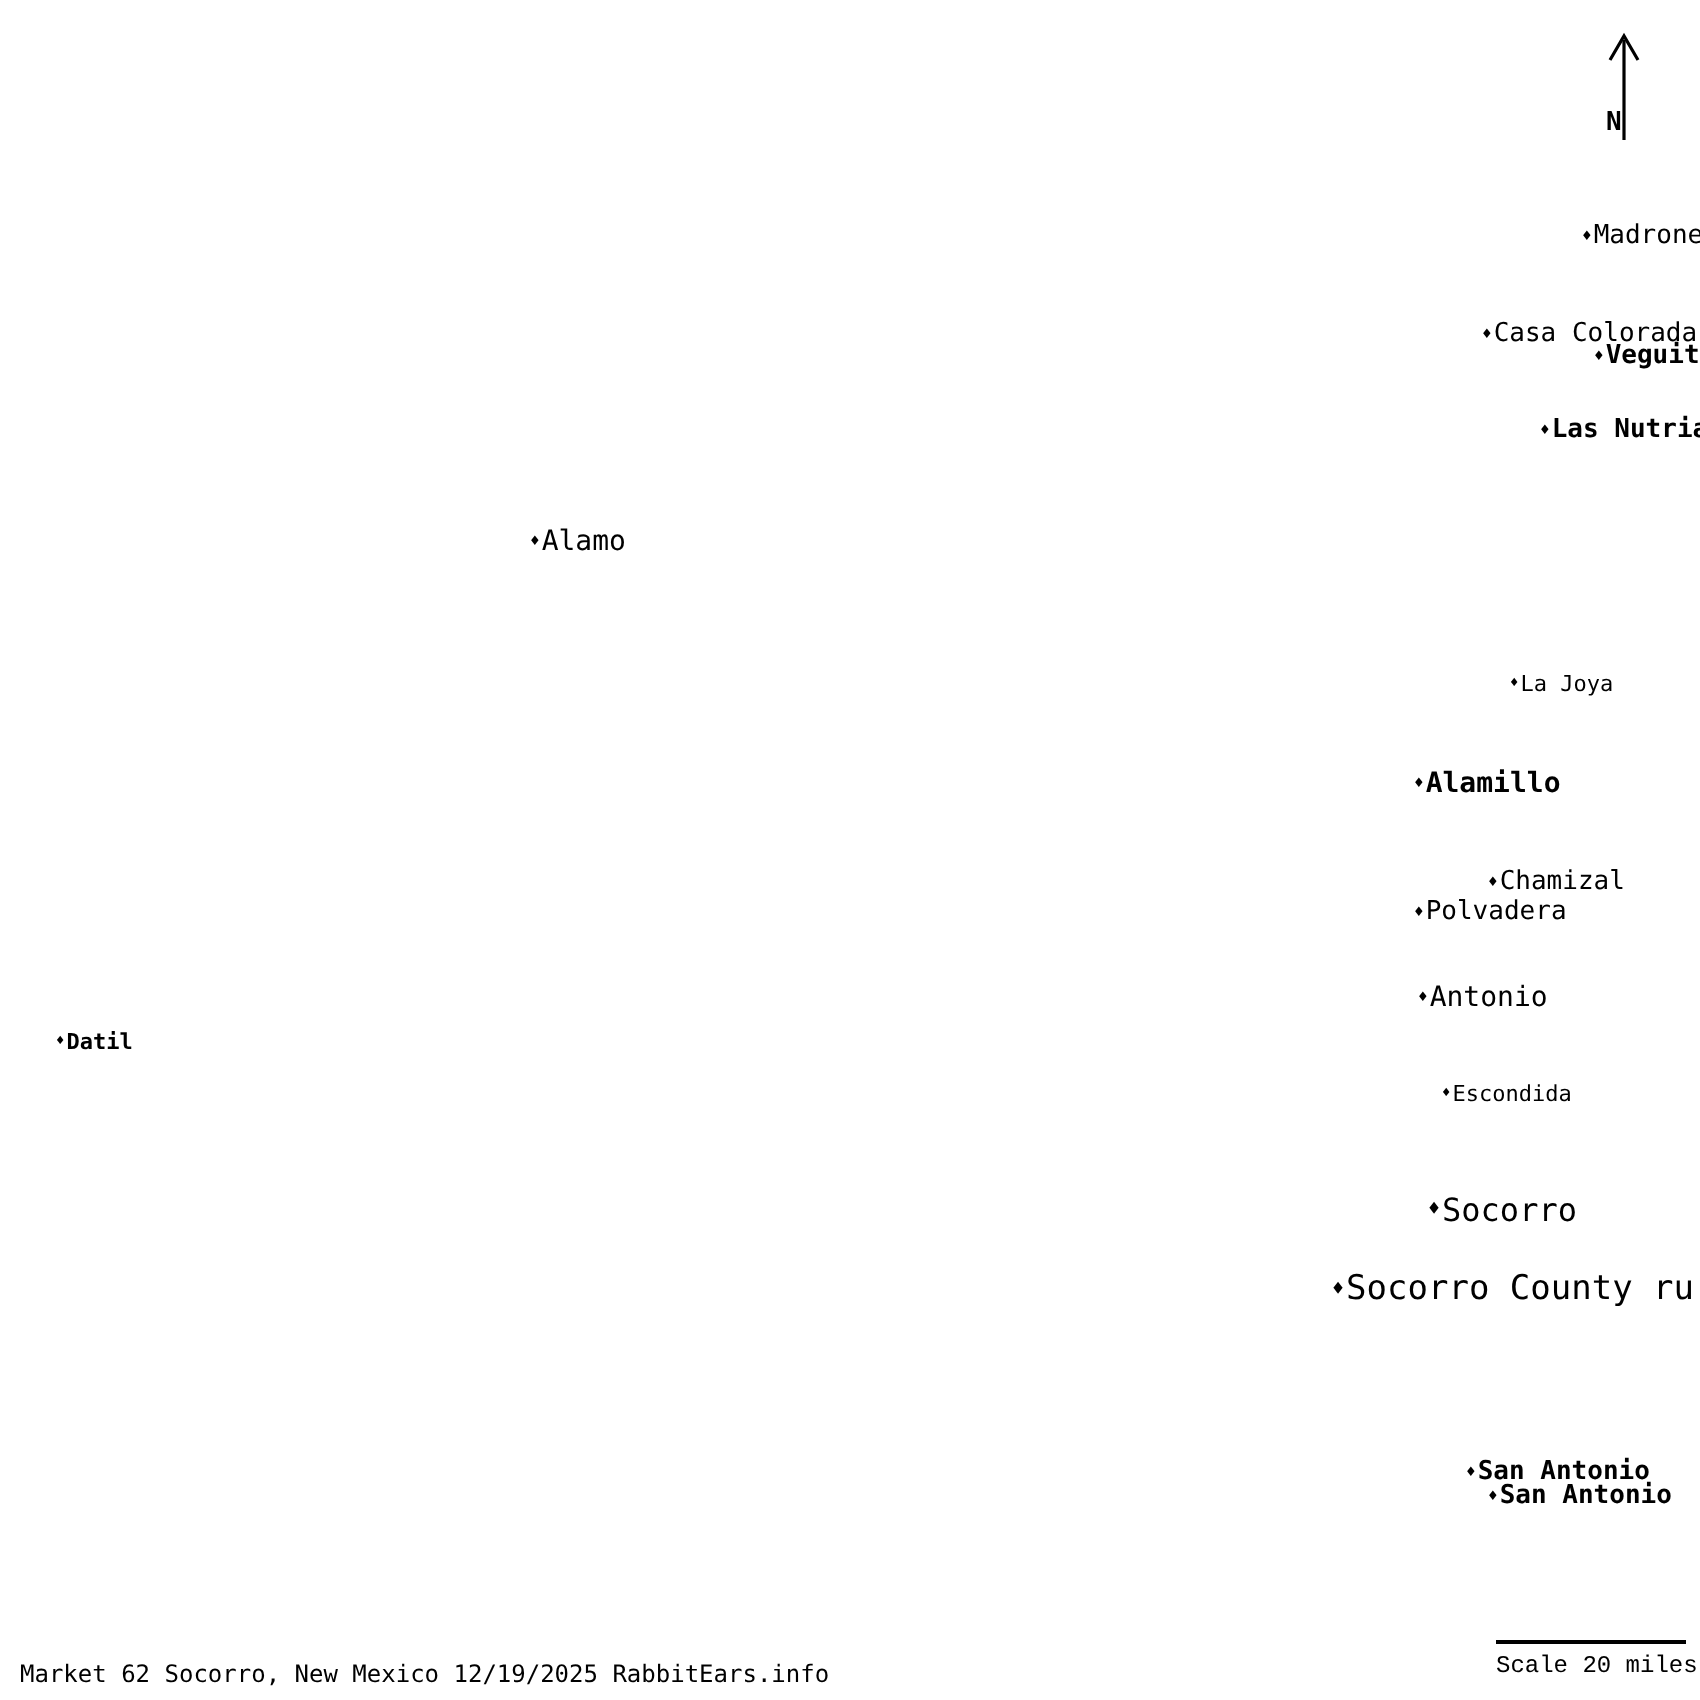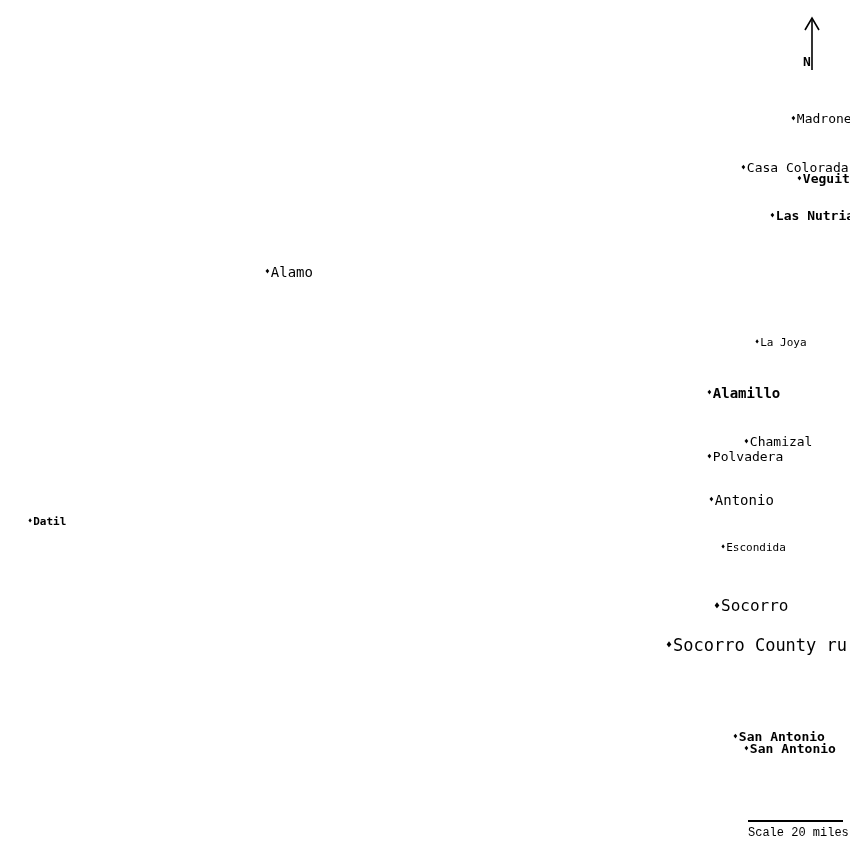--- a/index.html
+++ b/index.html
@@ -107,19 +107,20 @@
       <div class="place left-anchored" style="left: 707px; top: 456px; font-size: 13px; font-weight: normal;"><span class="dot" style="font-size: 8px; margin-right: 1px;">♦</span><span class="label">Polvadera</span></div>
       <div class="place left-anchored" style="left: 709px; top: 499px; font-size: 14px; font-weight: normal;"><span class="dot" style="font-size: 8px; margin-right: 1px;">♦</span><span class="label">Antonio</span></div>
       <div class="place left-anchored" style="left: 28px; top: 521px; font-size: 11px; font-weight: bold;"><span class="dot" style="font-size: 7px; margin-right: 1px;">♦</span><span class="label">Datil</span></div>
       <div class="place left-anchored" style="left: 721px; top: 547px; font-size: 11px; font-weight: normal;"><span class="dot" style="font-size: 7px; margin-right: 1px;">♦</span><span class="label">Escondida</span></div>
       <div class="place left-anchored" style="left: 714px; top: 590px; font-size: 16px; font-weight: normal; margin-top: 15px;"><span class="dot" style="font-size: 10px; margin-right: 1px;">♦</span><span class="label">Socorro</span></div>
       <div class="place left-anchored" style="left: 666px; top: 645px; font-size: 17px; font-weight: normal;"><span class="dot" style="font-size: 10px; margin-right: 1px;">♦</span><span class="label">Socorro County rural</span></div>
       <div class="place left-anchored" style="left: 744px; top: 748px; font-size: 13px; font-weight: bold;"><span class="dot" style="font-size: 8px; margin-right: 1px;">♦</span><span class="label">San Antonio</span></div>
       <div class="place left-anchored" style="left: 733px; top: 736px; font-size: 13px; font-weight: bold;"><span class="dot" style="font-size: 8px; margin-right: 1px;">♦</span><span class="label">San Antonio</span></div>
     </div>
 
+  <div id="footer-credit">Market 62 Socorro, New Mexico 12/19/2025 RabbitEars.info</div>
 
   <div id="scale-bar">
     <div class="bar"></div>
     <div class="scale-text">Scale 20 miles</div>
   </div>
 
 </div>
 
 </body></html>

